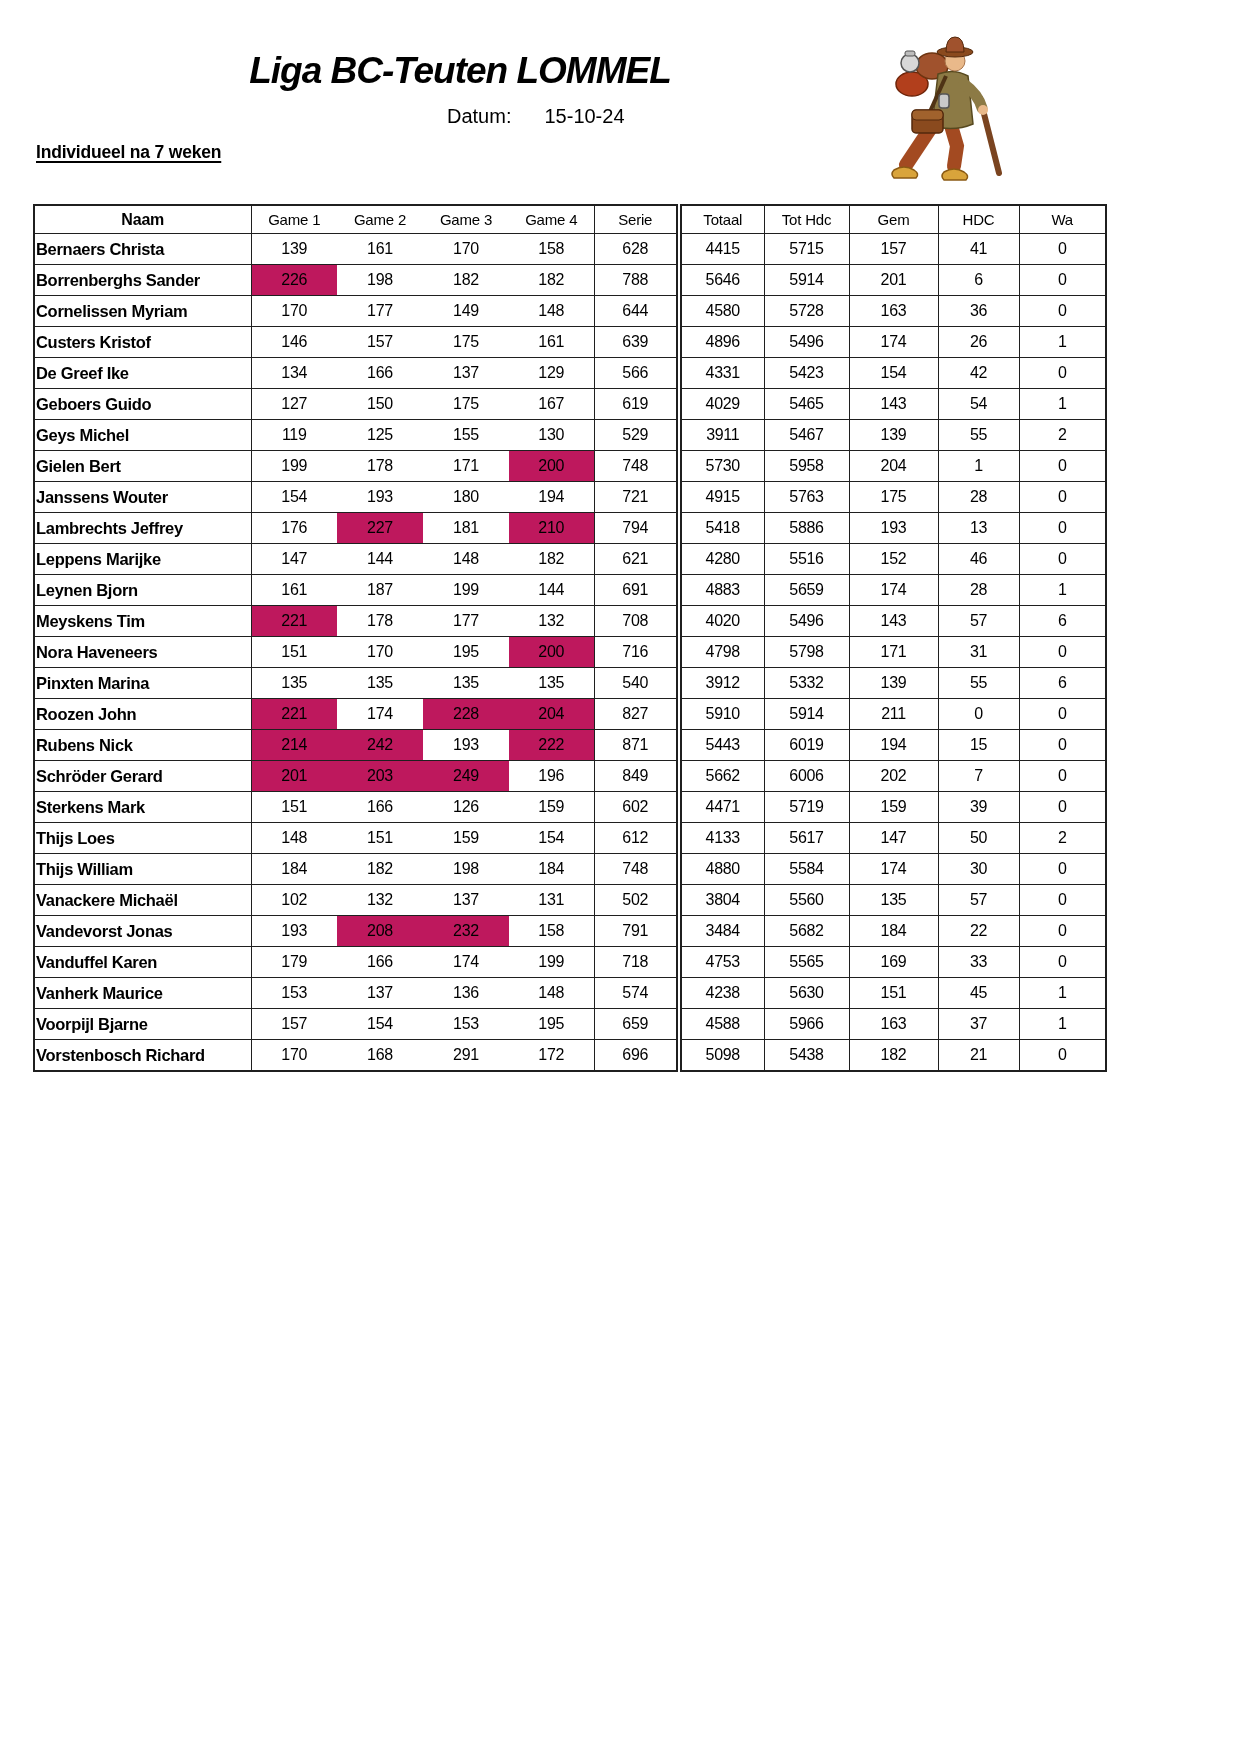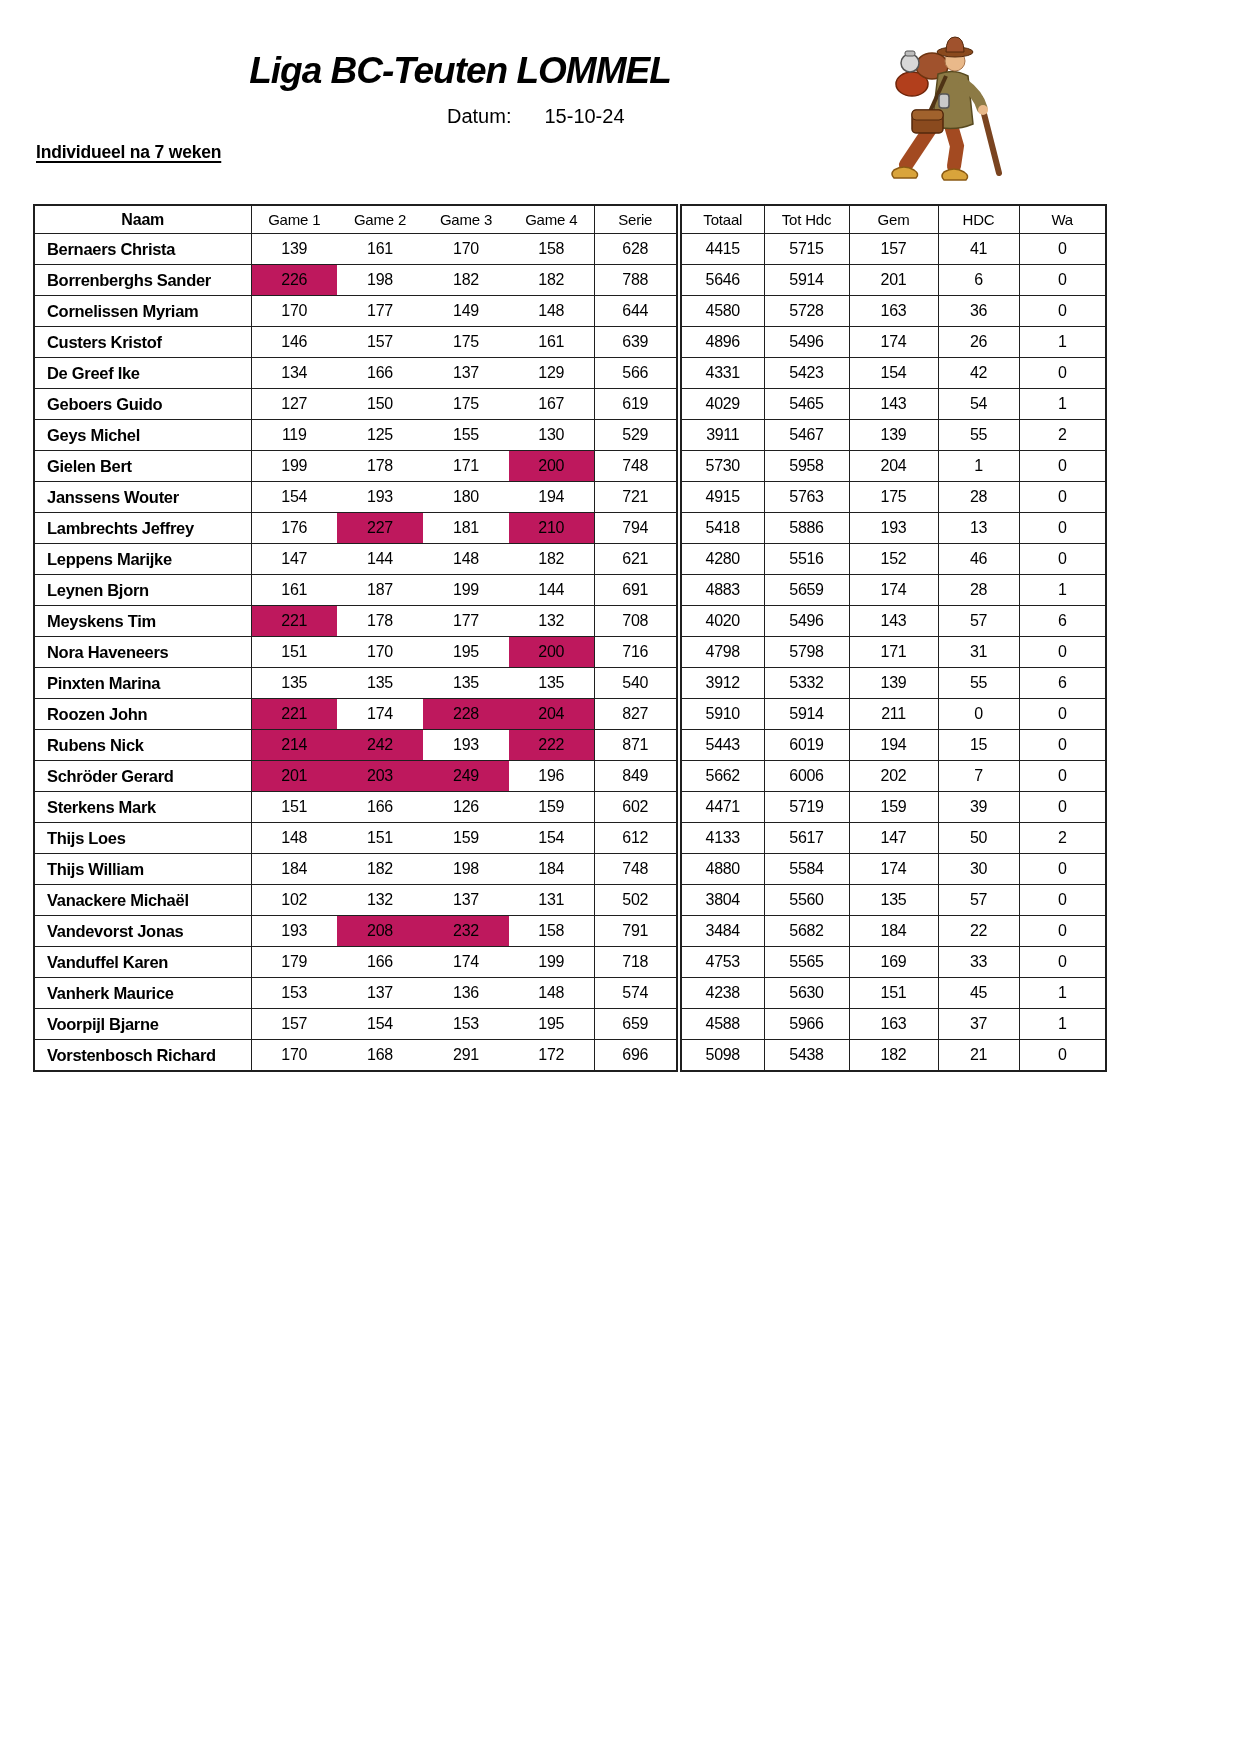--- a/index.html
+++ b/index.html
@@ -69,21 +69,21 @@
   }
   table.standings th{
     height:27px;
     font-size:15px;
     font-weight:normal;
     letter-spacing:-0.2px;
   }
   table.standings th.c0{ font-weight:bold; font-size:16px;text-align:center; }
   table.standings td.c0{
     text-align:left;
-    padding-left:12px;
+    padding-left:1px;
     font-weight:bold;
     font-size:16.5px;
   }
   
   .c1{ border-left:1.5px solid #1f1f1f;margin-left:20px; }
   .c5{ border-left:1.5px solid #1f1f1f; }
   .c6{ border-left:6px double #1f1f1f; }
   .c7,.c8,.c9,.c10{ border-left:1.5px solid #1f1f1f; }
   td.hl{ background:#be185d; }
 </style>

